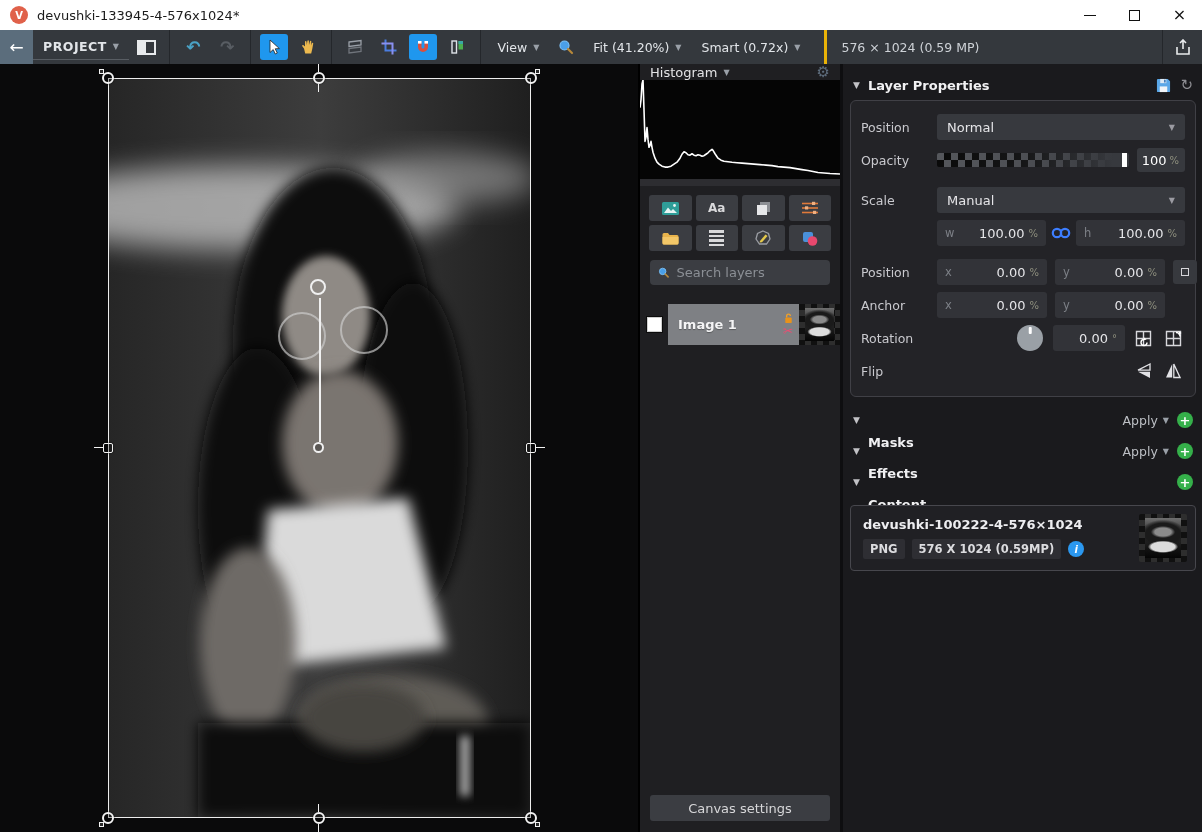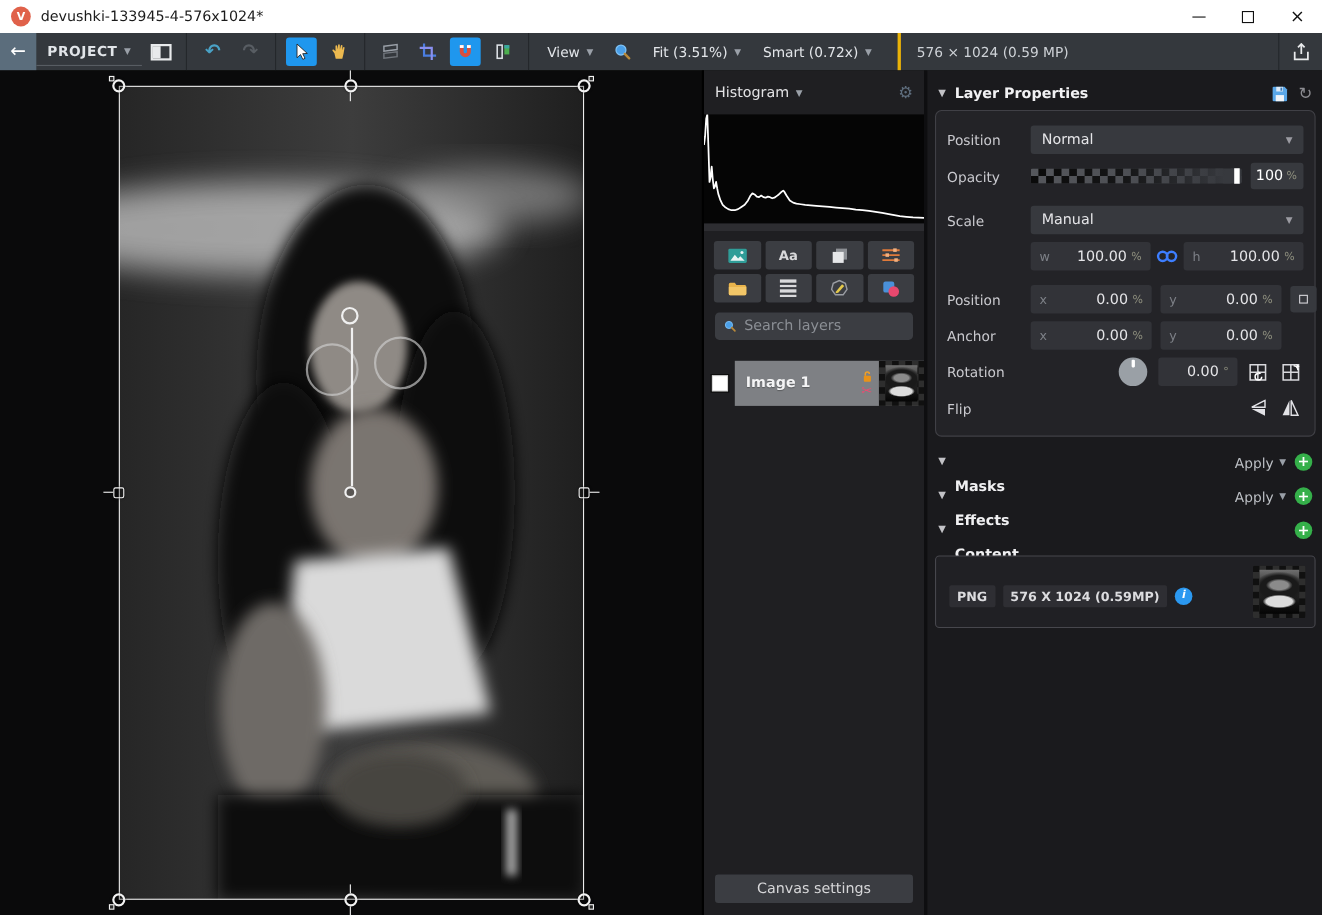--- a/index.html
+++ b/index.html
@@ -58,21 +58,21 @@
               background:rgba(0,0,0,.25); box-shadow:0 0 2px rgba(0,0,0,.8); }
   .h-line-h { position:absolute; height:0; border-top:1.7px solid #f2f2f2; width:9px; top:4px; }
   .h-line-v { position:absolute; width:0; border-left:1.7px solid #f2f2f2; height:8px; left:5px; }
   .anchor-line { position:absolute; left:319px; top:234px; width:0; height:144px; border-left:2px solid #f0f0f0; }
   .anchor-top { position:absolute; left:310px; top:215px; width:16px; height:16px;
                 border:2px solid #f0f0f0; border-radius:50%; }
   .anchor-bottom { position:absolute; left:313px; top:378px; width:11px; height:11px;
                    border:2px solid #f0f0f0; border-radius:50%; background:rgba(40,40,40,.4); }
 
   
-  .hist-header { height:40px; display:flex; align-items:center; padding:0 10px; color:#e3e3e5; font-size:13px; gap:6px; }
+  .hist-header { height:16px; display:flex; align-items:center; padding:0 10px; color:#e3e3e5; font-size:13px; gap:6px; }
   .gear { margin-left:auto; color:#5e6d7d; font-size:15px; }
   .hist-box { height:99px; background:#050505; position:relative; }
   .hist-box svg { display:block; width:100%; height:100%; }
   .hist-strip { height:7px; background:#2d2d31; }
   .tools-grid { display:grid; grid-template-columns:repeat(4,1fr); gap:4px; margin:9px 9px 0 9px; }
   .grid-btn { height:26px; background:#3b3d42; border-radius:3px; display:flex;
               align-items:center; justify-content:center; }
   .aa-label { color:#d9d9db; font-weight:bold; font-size:12px; }
   .list-icon { display:flex; flex-direction:column; gap:2px; }
   .list-icon span { width:15px; height:2.5px; background:#d9d9db; display:block; }
@@ -241,21 +241,21 @@
       <span>View</span>
       <span class="tb-drop-caret">▼</span>
     </div>
     <div class="tool-btn">
       <svg width="16" height="16" viewBox="0 0 16 16">
         <circle cx="6.5" cy="6.5" r="4.5" fill="#4a9fe8" stroke="#7cc0f5" stroke-width="1.2"></circle>
         <line x1="10" y1="10" x2="14" y2="14" stroke="#b8893a" stroke-width="2.2" stroke-linecap="round"></line>
       </svg>
     </div>
     <div class="tb-item">
-      <span>Fit (3.51%)</span>
+      <span>Fit (41.20%)</span>
       <span class="tb-drop-caret">▼</span>
     </div>
     <div class="tb-item">
       <span>Smart (0.72x)</span>
       <span class="tb-drop-caret">▼</span>
     </div>
     <div class="tb-dims">576 × 1024 (0.59 MP)</div>
     <div class="export-btn">
       <svg width="16" height="17" viewBox="0 0 16 17">
         <path d="M8,1 L8,10 M5,4 L8,1 L11,4" fill="none" stroke="#e8eaec" stroke-width="1.6"></path>
@@ -600,20 +600,21 @@
       </div>
 
       <div class="section-row">
         <span class="tri">▼</span>
         <span class="section-title">Content</span>
         <span class="plus solo">+</span>
       </div>
 
       <div class="content-card">
         <div class="cc-left">
+          <div class="cc-name">devushki-100222-4-576×1024</div>
           <div class="cc-badges">
             <span class="badge">PNG</span>
             <span class="badge">576 X 1024 (0.59MP)</span>
             <span class="info">i</span>
           </div>
         </div>
         <div class="cc-thumb checker">
             <div class="mini-photo"></div>
           </div>
       </div>

